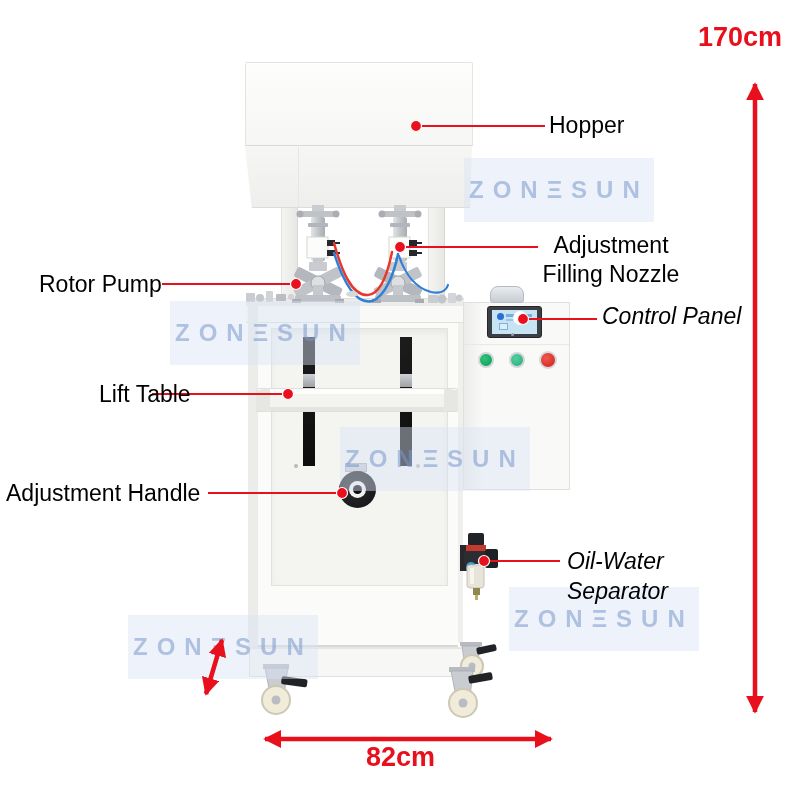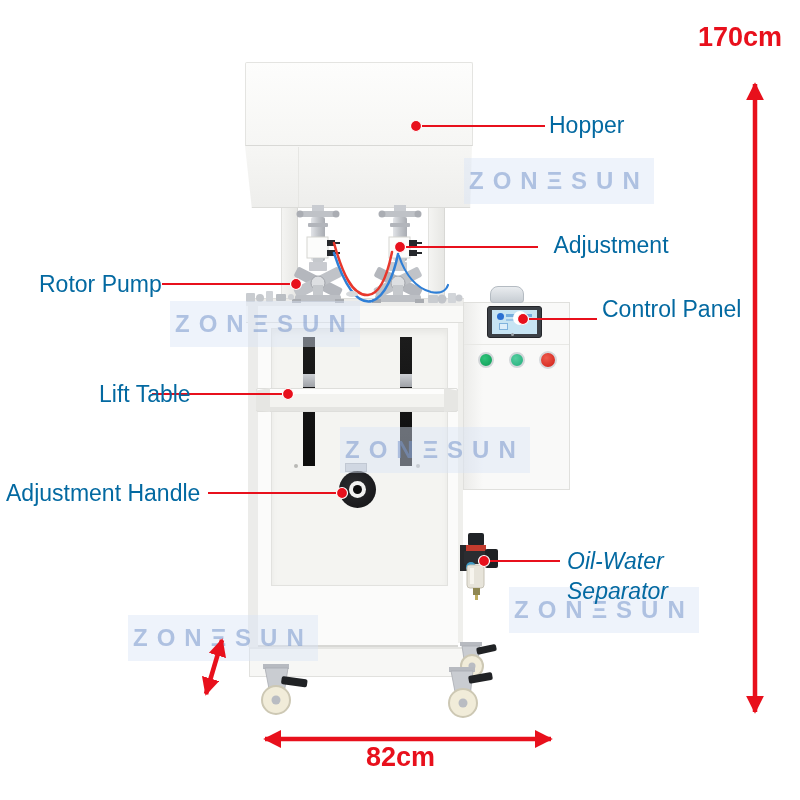--- a/index.html
+++ b/index.html
@@ -70,28 +70,28 @@
   #btn-red{left:539px;top:351px;width:18px;height:18px;border:2px solid #d6d9dc;
     background:radial-gradient(circle at 38% 35%,#ef5a4d,#cf1f17);}
 
   
   #plinth{left:249px;top:647px;width:218px;height:30px;background:#f7f7f5;
     border:1px solid #e1e1de;border-top:2px solid #e6e6e3;z-index:1;}
 
   
   .wm{position:absolute;font-weight:bold;font-size:24px;letter-spacing:9px;
     color:rgba(122,152,204,0.55);background:rgba(217,229,246,0.45);
-    padding:9px 5px;white-space:nowrap;z-index:4;}
-
-  
-  .lbl{position:absolute;color:#0369a1;font-size:23px;line-height:29px;z-index:7;white-space:nowrap;}
+    padding:18px 5px;white-space:nowrap;z-index:4;}
+
+  
+  .lbl{position:absolute;color:#000000;font-size:23px;line-height:29px;z-index:7;white-space:nowrap;}
   #lbl-hopper{left:549px;top:111px;}
   #lbl-pneumatic{left:538px;top:231px;width:146px;text-align:center;white-space:normal;}
   #lbl-rotor{left:39px;top:270px;}
-  #lbl-control{left:602px;top:295px;}
+  #lbl-control{left:602px;top:302px;font-style:italic;}
   #lbl-lift{left:51px;top:380px;margin-left:48px;}
   #lbl-adjust{left:6px;top:479px;}
   #lbl-oil{left:567px;top:546px;line-height:30px;white-space:normal;font-style:italic;}
   .dim{position:absolute;color:#e8101c;font-weight:bold;font-size:27px;z-index:7;white-space:nowrap;}
   #dim-height{left:698px;top:22px;}
   #dim-depth{left:121px;top:635px;}
   #dim-width{left:366px;top:742px;}
 
   svg.layer{position:absolute;left:0;top:0;pointer-events:none;}
   #machine-svg{z-index:3;} #annot-svg{z-index:6;}
@@ -292,20 +292,21 @@
     <g stroke="#e8101c" stroke-width="4.5" fill="none">
       <line x1="755" y1="84" x2="755" y2="712" marker-start="url(#arrowhead)" marker-end="url(#arrowhead)"></line>
       <line x1="265" y1="739" x2="551" y2="739" marker-start="url(#arrowhead)" marker-end="url(#arrowhead)"></line>
       <line x1="222" y1="640" x2="206" y2="694" marker-start="url(#arrowhead)" marker-end="url(#arrowhead)"></line>
     </g>
   </svg>
 
   <div class="lbl" id="lbl-hopper">Hopper</div>
   <div class="lbl" id="lbl-pneumatic">
     <span style="display:block">Adjustment</span>
+    <span style="display:block">Filling Nozzle</span>
   </div>
   <div class="lbl" id="lbl-rotor">Rotor Pump</div>
   <div class="lbl" id="lbl-control">Control Panel</div>
   <div class="lbl" id="lbl-lift">Lift Table</div>
   <div class="lbl" id="lbl-adjust">Adjustment Handle</div>
   <div class="lbl" id="lbl-oil">
     <span style="display:block">Oil-Water</span>
     <span style="display:block">Separator</span>
   </div>
 

